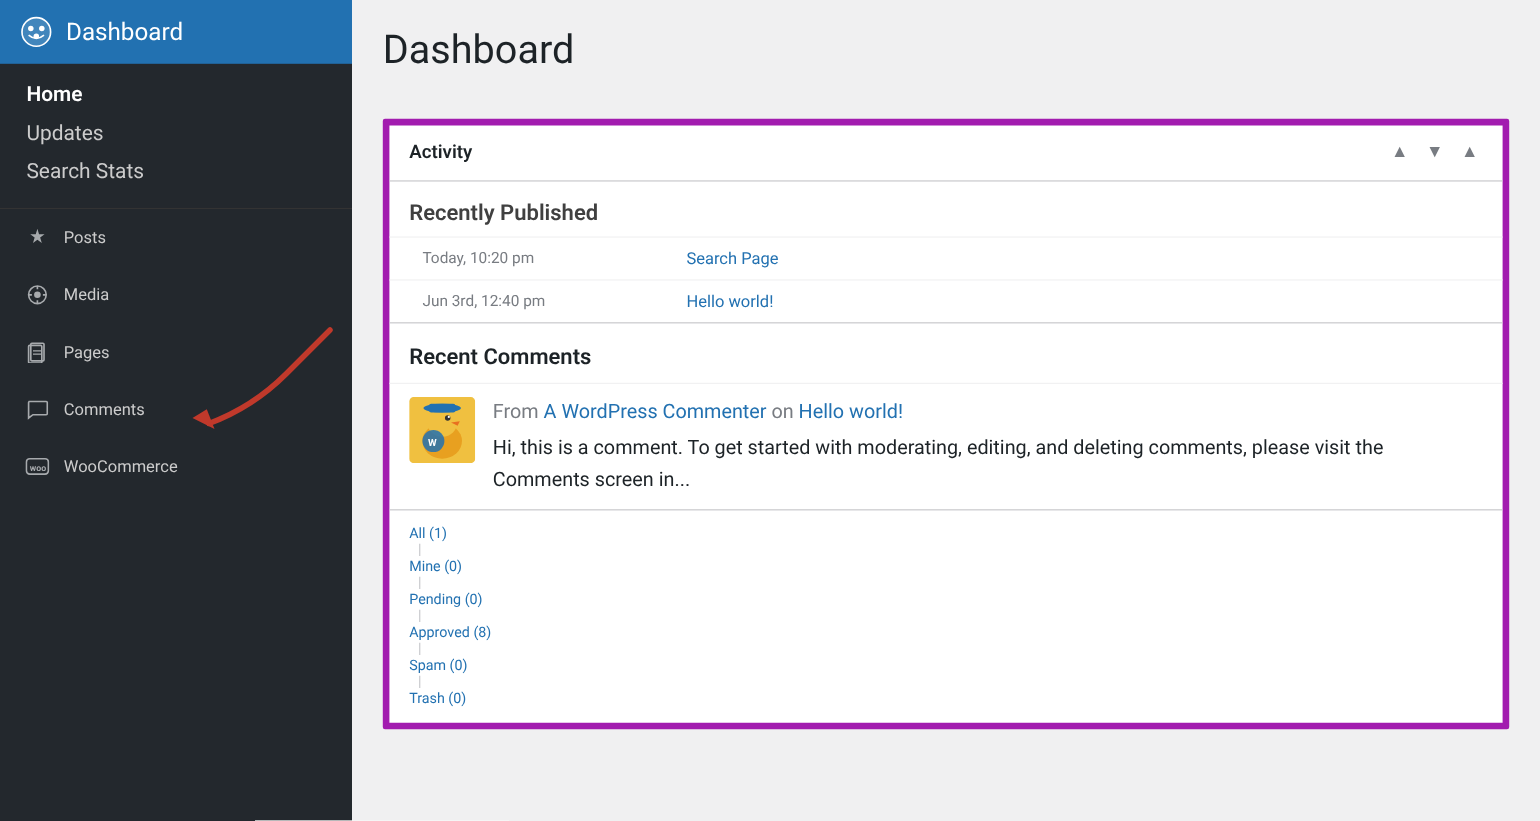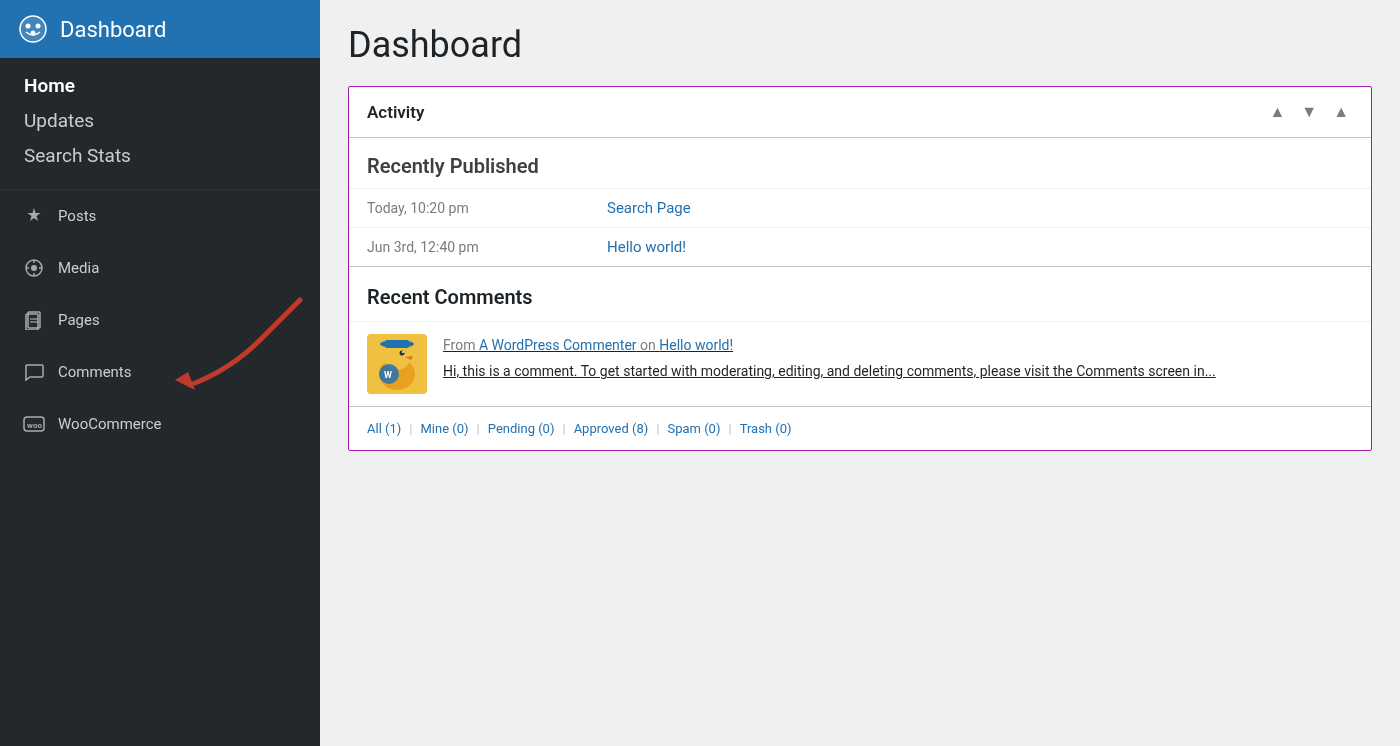--- a/index.html
+++ b/index.html
@@ -92,22 +92,23 @@
 
     #page-title {
       font-size: 36px;
       font-weight: 400;
       color: #1d2327;
       margin-bottom: 20px;
     }
 
     .widget-box {
       background: #fff;
-      border: 1px solid #a21caf;
+      border: 6px solid #a21caf;
       border-radius: 2px;
+      margin-top: 22px;
     }
 
     .widget-header {
       display: flex;
       align-items: center;
       justify-content: space-between;
       padding: 14px 18px;
       border-bottom: 1px solid #c3c4c7;
     }
 
@@ -135,21 +136,21 @@
     .section-label {
       font-size: 20px;
       font-weight: 600;
       color: #404040;
       padding: 16px 18px 10px 18px;
     }
 
     .published-row {
       display: flex;
       align-items: center;
-      padding: 10px 18px;
+      padding: 10px 30px;
       border-top: 1px solid #f0f0f1;
       gap: 0;
     }
 
     .published-date {
       width: 240px;
       color: #787c82;
       font-size: 14px;
     }
 
@@ -176,40 +177,40 @@
       border-top: 1px solid #f0f0f1;
     }
 
     .comment-avatar {
       width: 60px;
       height: 60px;
       flex-shrink: 0;
     }
 
     .comment-content {
-      font-size: 14px;
+      font-size: 18px;
       color: #1d2327;
       line-height: 1.6;
-      text-decoration: underline;
     }
 
     .comment-content .from-text {
       color: #787c82;
     }
     .comment-content .comment-link {
       color: #2271b1;
       cursor: pointer;
     }
 
     .comment-footer {
       padding: 14px 18px;
       border-top: 1px solid #c3c4c7;
       display: flex;
       gap: 0;
       flex-wrap: wrap;
+      flex-direction: column;
     }
 
     .comment-footer-item {
       font-size: 13px;
       color: #787c82;
     }
     .comment-footer-item.link {
       color: #2271b1;
       cursor: pointer;
     }

